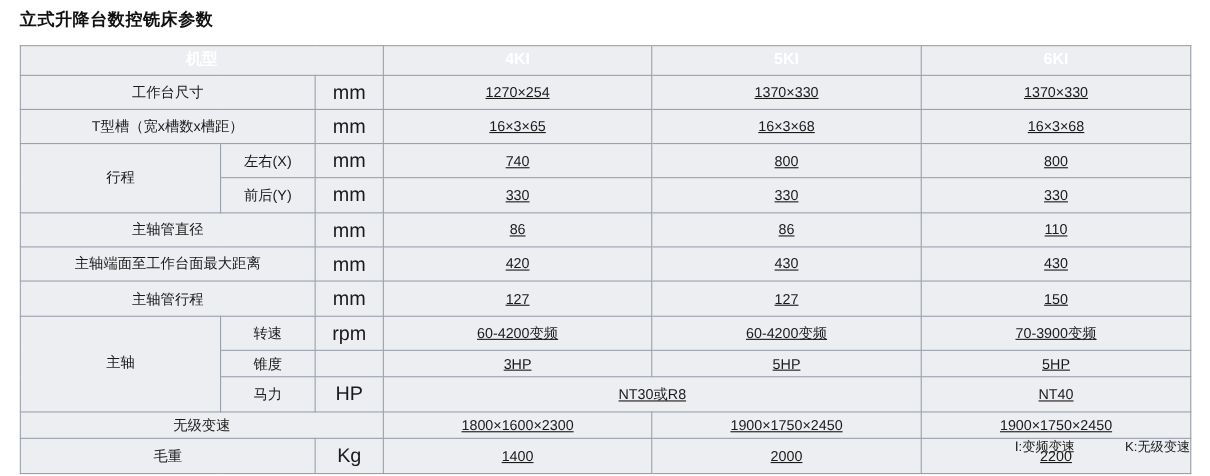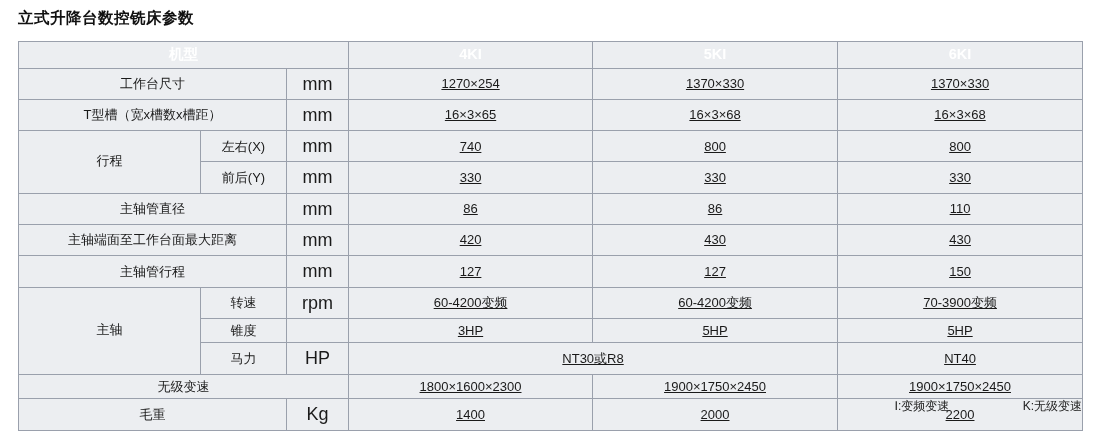--- a/index.html
+++ b/index.html
@@ -78,21 +78,21 @@
   }
   .footnotes {
     position: absolute;
     right: 18px;
     top: 398px;
     font-size: 12px;
     color: #222222;
     white-space: nowrap;
   }
   .footnotes .fn { display: inline-block; margin-left: 20px; }
-  .footnotes .fn + .fn { margin-left: 70px; }
+  .footnotes .fn + .fn { margin-left: 42px; }
 </style>
 </head>
 <body>
 
 <div class="page">
 
   <div class="title">立式升降台数控铣床参数</div>
 
   <table class="spec">
     <colgroup>

